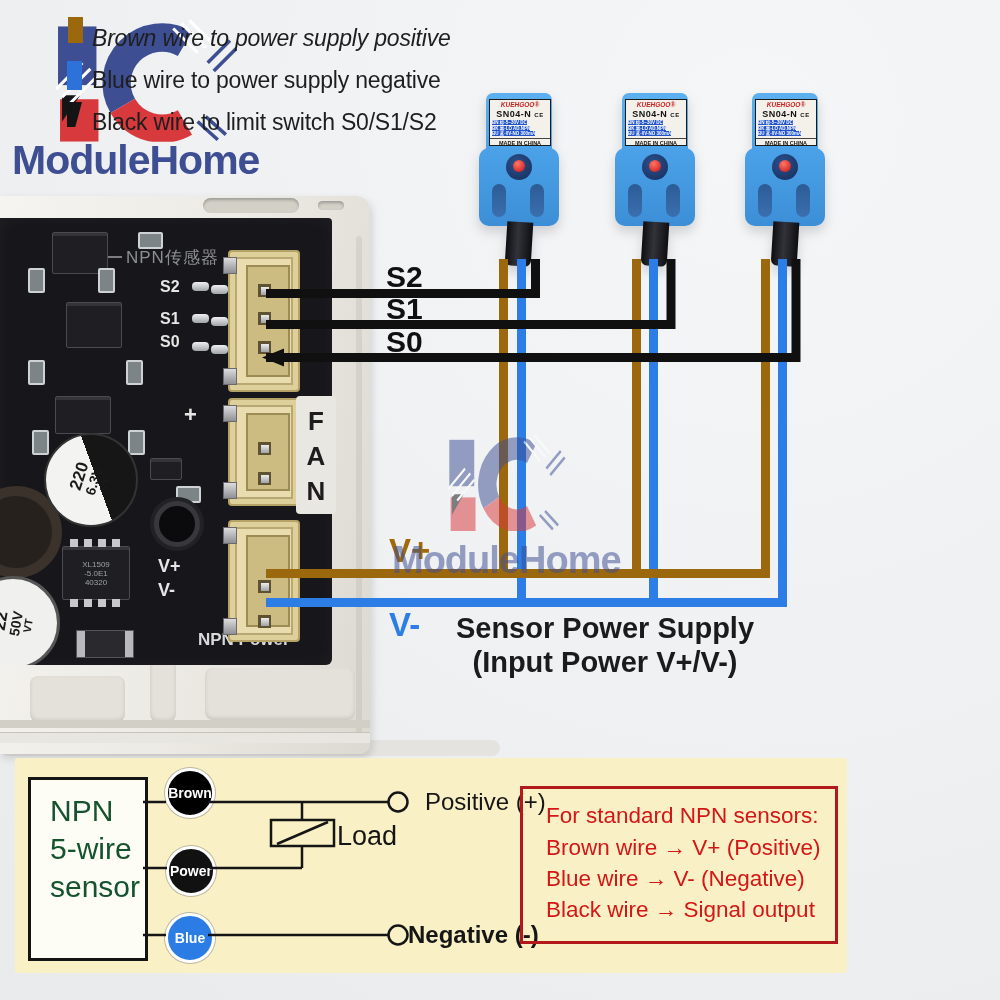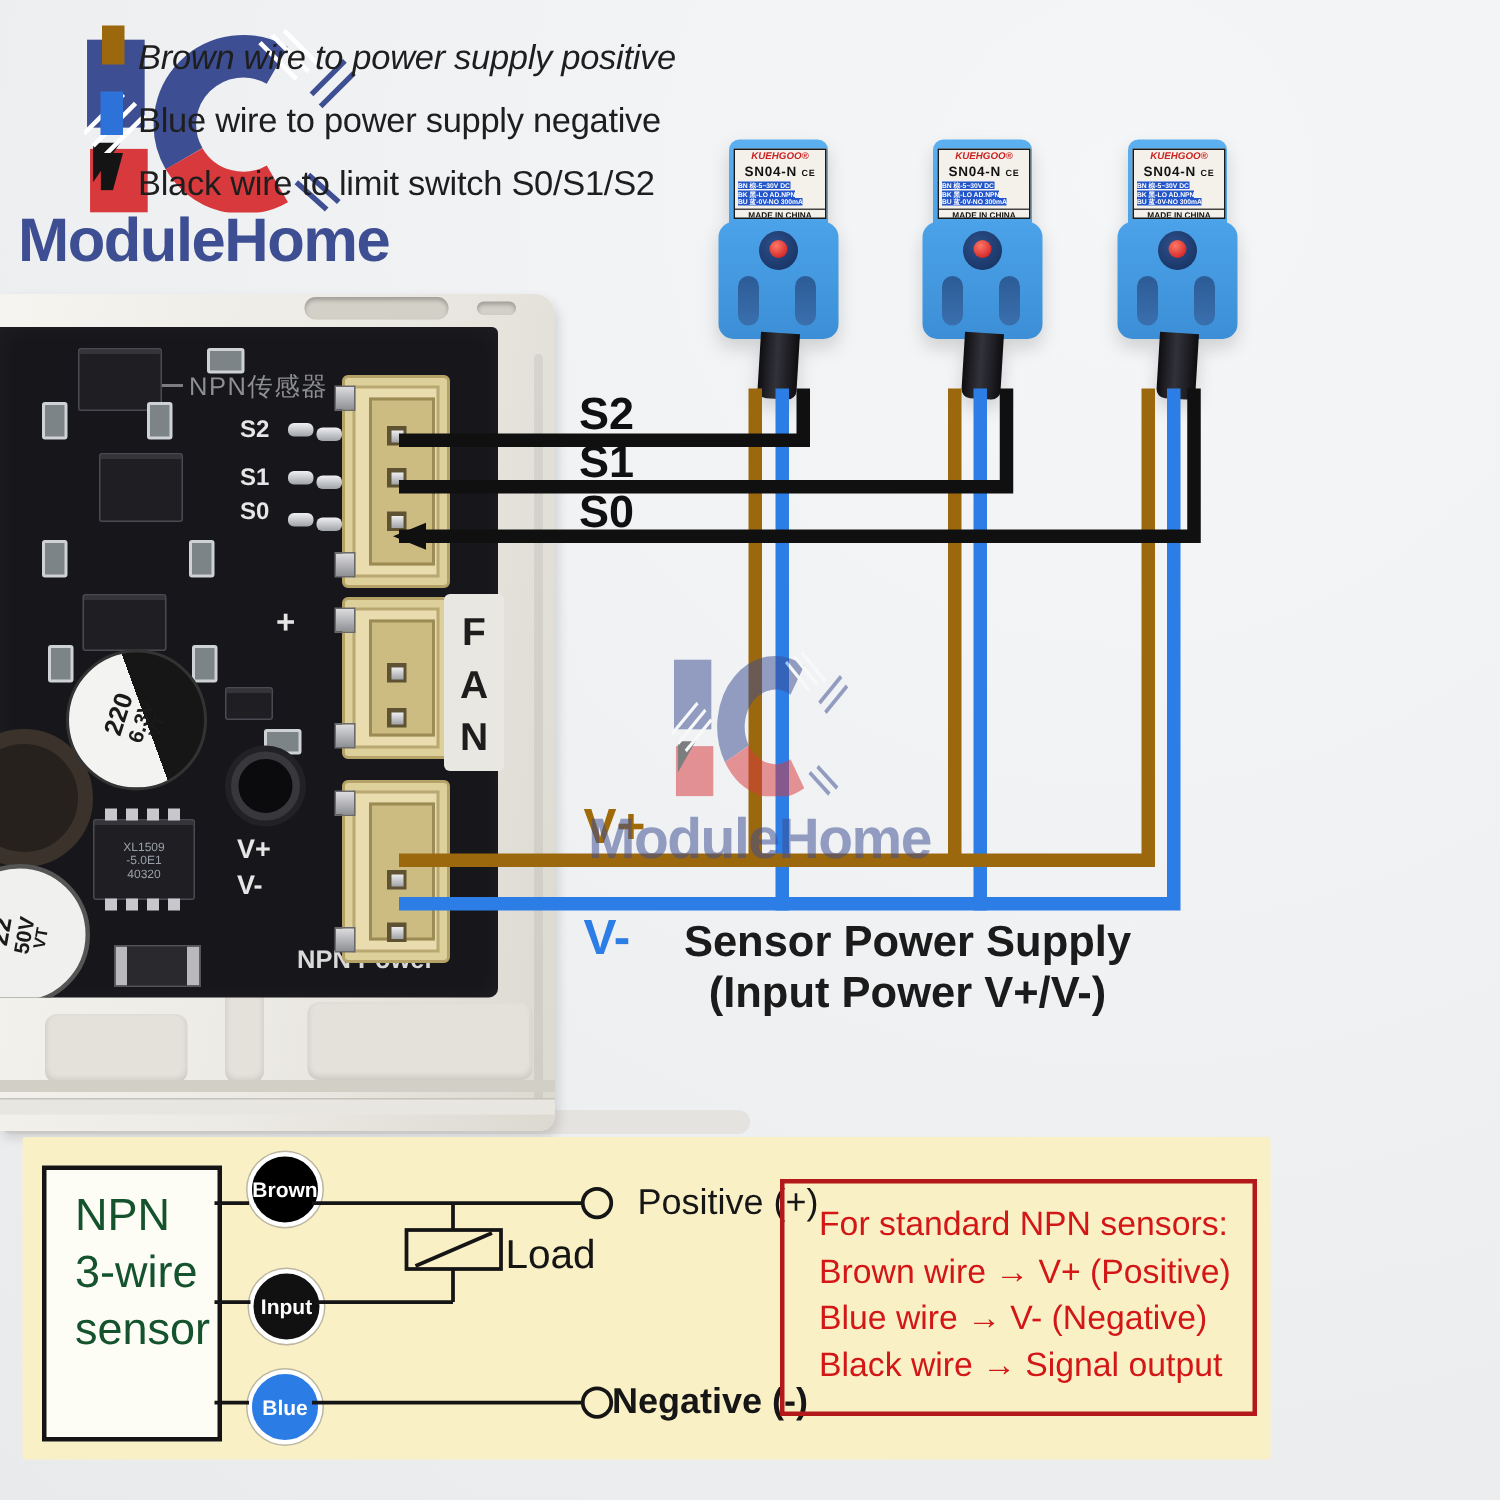--- a/index.html
+++ b/index.html
@@ -249,26 +249,26 @@
   <div class="led-dot"></div>
   <div class="slot" style="left:13px;"></div>
   <div class="slot" style="left:51px;"></div>
   <div class="cable"></div>
 </div>
 
 <div class="panel">
   <div class="npn-box">
     <div style="padding-top:12px;">
       <div class="bx">NPN</div>
-      <div class="bx">3-wire</div>
+      <div class="bx">5-wire</div>
       <div class="bx">sensor</div>
     </div>
   </div>
   <div class="wire-dot" style="left: 150px; top: 10px; background: #000000;">Brown</div>
-  <div class="wire-dot" style="left: 151px; top: 88px; background: rgb(17, 17, 17);">Input</div>
+  <div class="wire-dot" style="left: 151px; top: 88px; background: rgb(17, 17, 17);">Power</div>
   <div class="wire-dot" style="left: 150px; top: 155px; background: rgb(43, 125, 229);">Blue</div>
   <div class="load-lbl">Load</div>
   <div class="term-lbl" style="top:30px;padding-left:17px;">Positive (+)</div>
   <div class="term-lbl" style="top:163px;font-weight:bold;">Negative (-)</div>
   <div class="note-box">
     <div class="note-t" style="top:14px;">For standard NPN sensors:</div>
     <div class="note-t" style="top:46px;">Brown wire → V+ (Positive)</div>
     <div class="note-t" style="top:77px;">Blue wire → V- (Negative)</div>
     <div class="note-t" style="top:108px;">Black wire → Signal output</div>
   </div>

